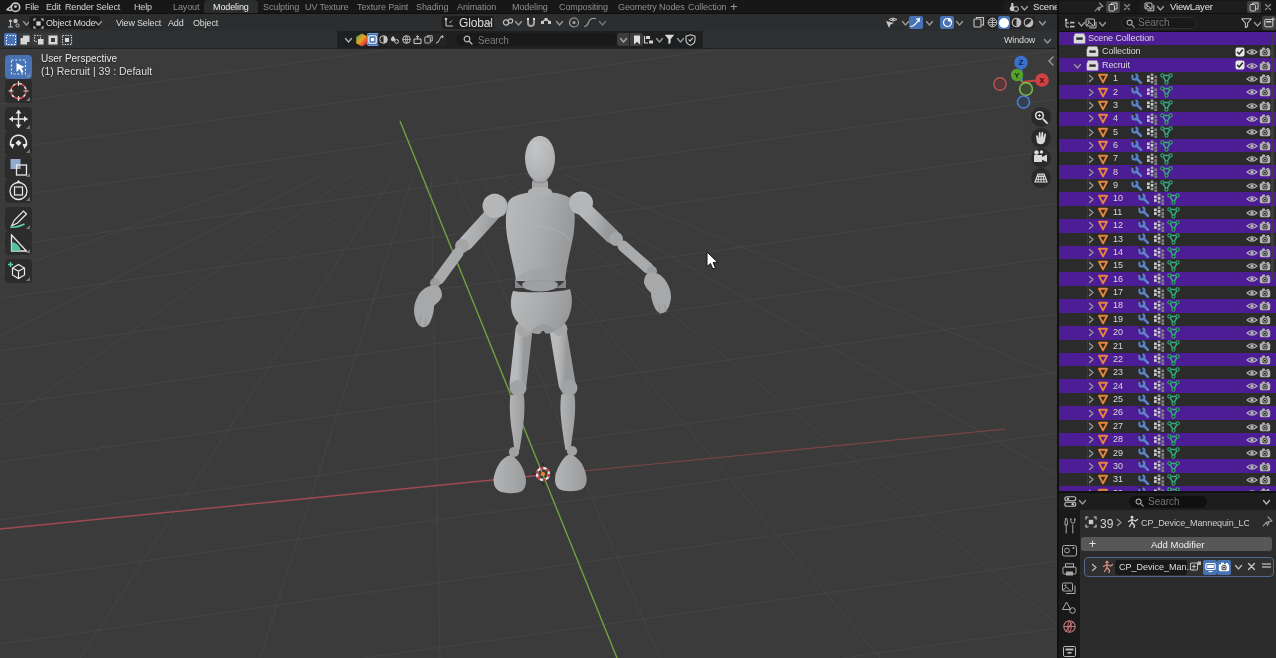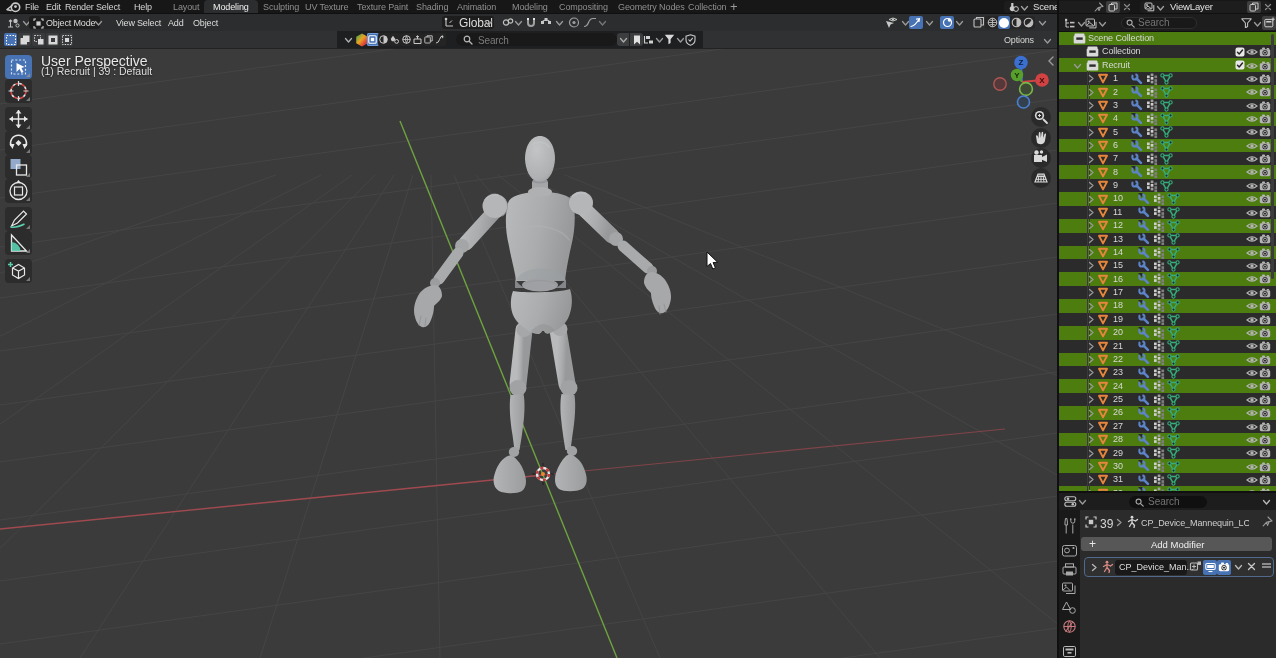--- a/index.html
+++ b/index.html
@@ -13,21 +13,21 @@
 .tabactive { color:#f0f0f0; background:#2c2d2e; border-radius:4px 4px 0 0; padding:0 9px; }
 
 #vphead { left:0; top:14px; width:1057px; height:17px; background:#2c2d2e; }
 #outhead { left:1059px; top:14px; width:217px; height:18px; background:#1d1d1d; }
 
 #toolrow { left:0; top:31px; width:1057px; height:17px; background:#303132; }
 #toolrowdark { position:absolute; left:337px; top:0; width:366px; height:17px; background:#1e1f20; border-radius:0 0 4px 4px; }
 
 #viewport { left:0; top:48px; width:1057px; height:610px; background:#3b3b3b; overflow:hidden; }
 
-#outliner { left:1059px; top:32px; width:217px; height:459px; background:#4d7c0f; overflow:hidden; }
+#outliner { left:1059px; top:32px; width:217px; height:459px; background:#4c1d95; overflow:hidden; }
 .orow { position:absolute; left:0; width:217px; height:13px; }
 .lbl { position:absolute; font-size:9px; letter-spacing:-0.1px; color:#d8d8d8; line-height:13px; }
 
 #props { left:1059px; top:493px; width:217px; height:165px; background:#2b2b2c; }
 #prophead { position:absolute; left:0; top:0; width:217px; height:17px; background:#1d1d1d; }
 #proptabs { position:absolute; left:0; top:17px; width:21px; height:148px; background:#191919; }
 .widget { background:#1d1d1d; border-radius:3px; }
 .btnblue { background:#4772b3; border-radius:2px; }
 </style></head><body>
 <div id="root">
@@ -300,21 +300,21 @@
 <svg class="abs" style="left:664px;top:3px" width="11" height="11" viewBox="0 0 11 11">
         <path d="M0.8 0.8 L10.2 0.8 L6.6 5.2 L6.6 9 L4.4 10.2 L4.4 5.2 Z" fill="#d8d8d8"></path>
       </svg>
 <svg class="abs" style="left:676px;top:5px" width="9" height="8" viewBox="0 0 9 8">
         <path d="M1.5 2.5 L4.5 6 L7.5 2.5" stroke="#9a9a9a" stroke-width="1.3" fill="none" stroke-linecap="round" stroke-linejoin="round"></path>
       </svg>
 <svg class="abs" style="left:685px;top:2.5px" width="11" height="12" viewBox="0 0 11 12">
 <path d="M5.5 0.8 L10 2.2 L10 6 Q10 9.8 5.5 11.2 Q1 9.8 1 6 L1 2.2 Z" fill="none" stroke="#c8c8c8" stroke-width="1.1"></path>
 <path d="M3.5 5.5 L5 7.2 L7.8 3.8" stroke="#c8c8c8" stroke-width="1.1" fill="none"></path>
       </svg>
-<span class="menu" style="left:1004px;top:2px;color:#d8d8d8">Options</span>
+<span class="menu" style="left:1004px;top:2px;color:#d8d8d8">Window</span>
 <svg class="abs" style="left:1043px;top:5.5px" width="9" height="8" viewBox="0 0 9 8">
         <path d="M1.5 2.5 L4.5 6 L7.5 2.5" stroke="#9a9a9a" stroke-width="1.3" fill="none" stroke-linecap="round" stroke-linejoin="round"></path>
       </svg>
 </div>
     <div id="viewport" class="abs">
 <svg width="1057" height="610" viewBox="0 48 1057 610" style="position:absolute;left:0;top:0">
         <defs>
           <linearGradient id="bodyg" x1="0" y1="0" x2="1" y2="0.25">
             <stop offset="0" stop-color="#b9babc"></stop>
             <stop offset="0.55" stop-color="#aaacae"></stop>
@@ -449,21 +449,21 @@
         <path d="M30 175 L30 171 L26 175 Z" fill="#9a9a9a" opacity="0.7"></path>
         <rect x="5" y="177" width="27" height="24" rx="4" fill="#2c2c2c"></rect>
         <path d="M11.5 197 L11.5 181 L26.5 197 Z" fill="none" stroke="#e8e8e8" stroke-width="1.3"></path>
         <path d="M11.5 197 L11.5 188 A 9 9 0 0 1 20.5 197 Z" fill="#5ad0b0" opacity="0.9"></path>
         <path d="M30 199 L30 195 L26 199 Z" fill="#9a9a9a" opacity="0.7"></path>
         <rect x="5" y="205" width="27" height="24" rx="4" fill="#2c2c2c"></rect>
         <path d="M12.5 214 L18.5 210.5 L24.5 214 L24.5 221 L18.5 224.5 L12.5 221 Z M12.5 214 L18.5 217 L24.5 214 M18.5 217 L18.5 224.5" fill="none" stroke="#e8e8e8" stroke-width="1.2"></path>
         <path d="M10.5 208 L10.5 213 M8.0 210.5 L13.0 210.5" stroke="#5ad0b0" stroke-width="1.5"></path>
         <path d="M30 227 L30 223 L26 227 Z" fill="#9a9a9a" opacity="0.7"></path>
       </svg>
-<span class="abs" style="left:41px;top:5px;font-size:14px;color:#e9e9e9;text-shadow:0 1px 2px rgba(0,0,0,0.6)">User Perspective</span>
+<span class="abs" style="left:41px;top:5px;font-size:10px;color:#e9e9e9;text-shadow:0 1px 2px rgba(0,0,0,0.6)">User Perspective</span>
 <span class="abs" style="left:41px;top:17px;font-size:10.5px;color:#dedede;text-shadow:0 1px 2px rgba(0,0,0,0.6)">(1) Recruit | 39 : Default</span>
 <svg width="70" height="70" viewBox="0 0 70 70" style="position:absolute;left:987px;top:5px">
         <line x1="35" y1="29" x2="34" y2="9.5" stroke="#3b6fd0" stroke-width="2"></line>
         <line x1="35" y1="29" x2="55" y2="27" stroke="#d14343" stroke-width="2"></line>
         <line x1="35" y1="29" x2="30" y2="22" stroke="#58a02c" stroke-width="2"></line>
         <circle cx="34" cy="9.5" r="6.8" fill="#3b6fd0"></circle>
         <text x="34" y="12.3" font-size="8" font-weight="bold" fill="#0c1e38" text-anchor="middle" font-family="Liberation Sans">Z</text>
         <circle cx="30" cy="22" r="6.2" fill="#58a02c"></circle>
         <text x="30" y="24.8" font-size="8" font-weight="bold" fill="#16280a" text-anchor="middle" font-family="Liberation Sans">Y</text>
         <circle cx="55" cy="27" r="6.8" fill="#d14343"></circle>

